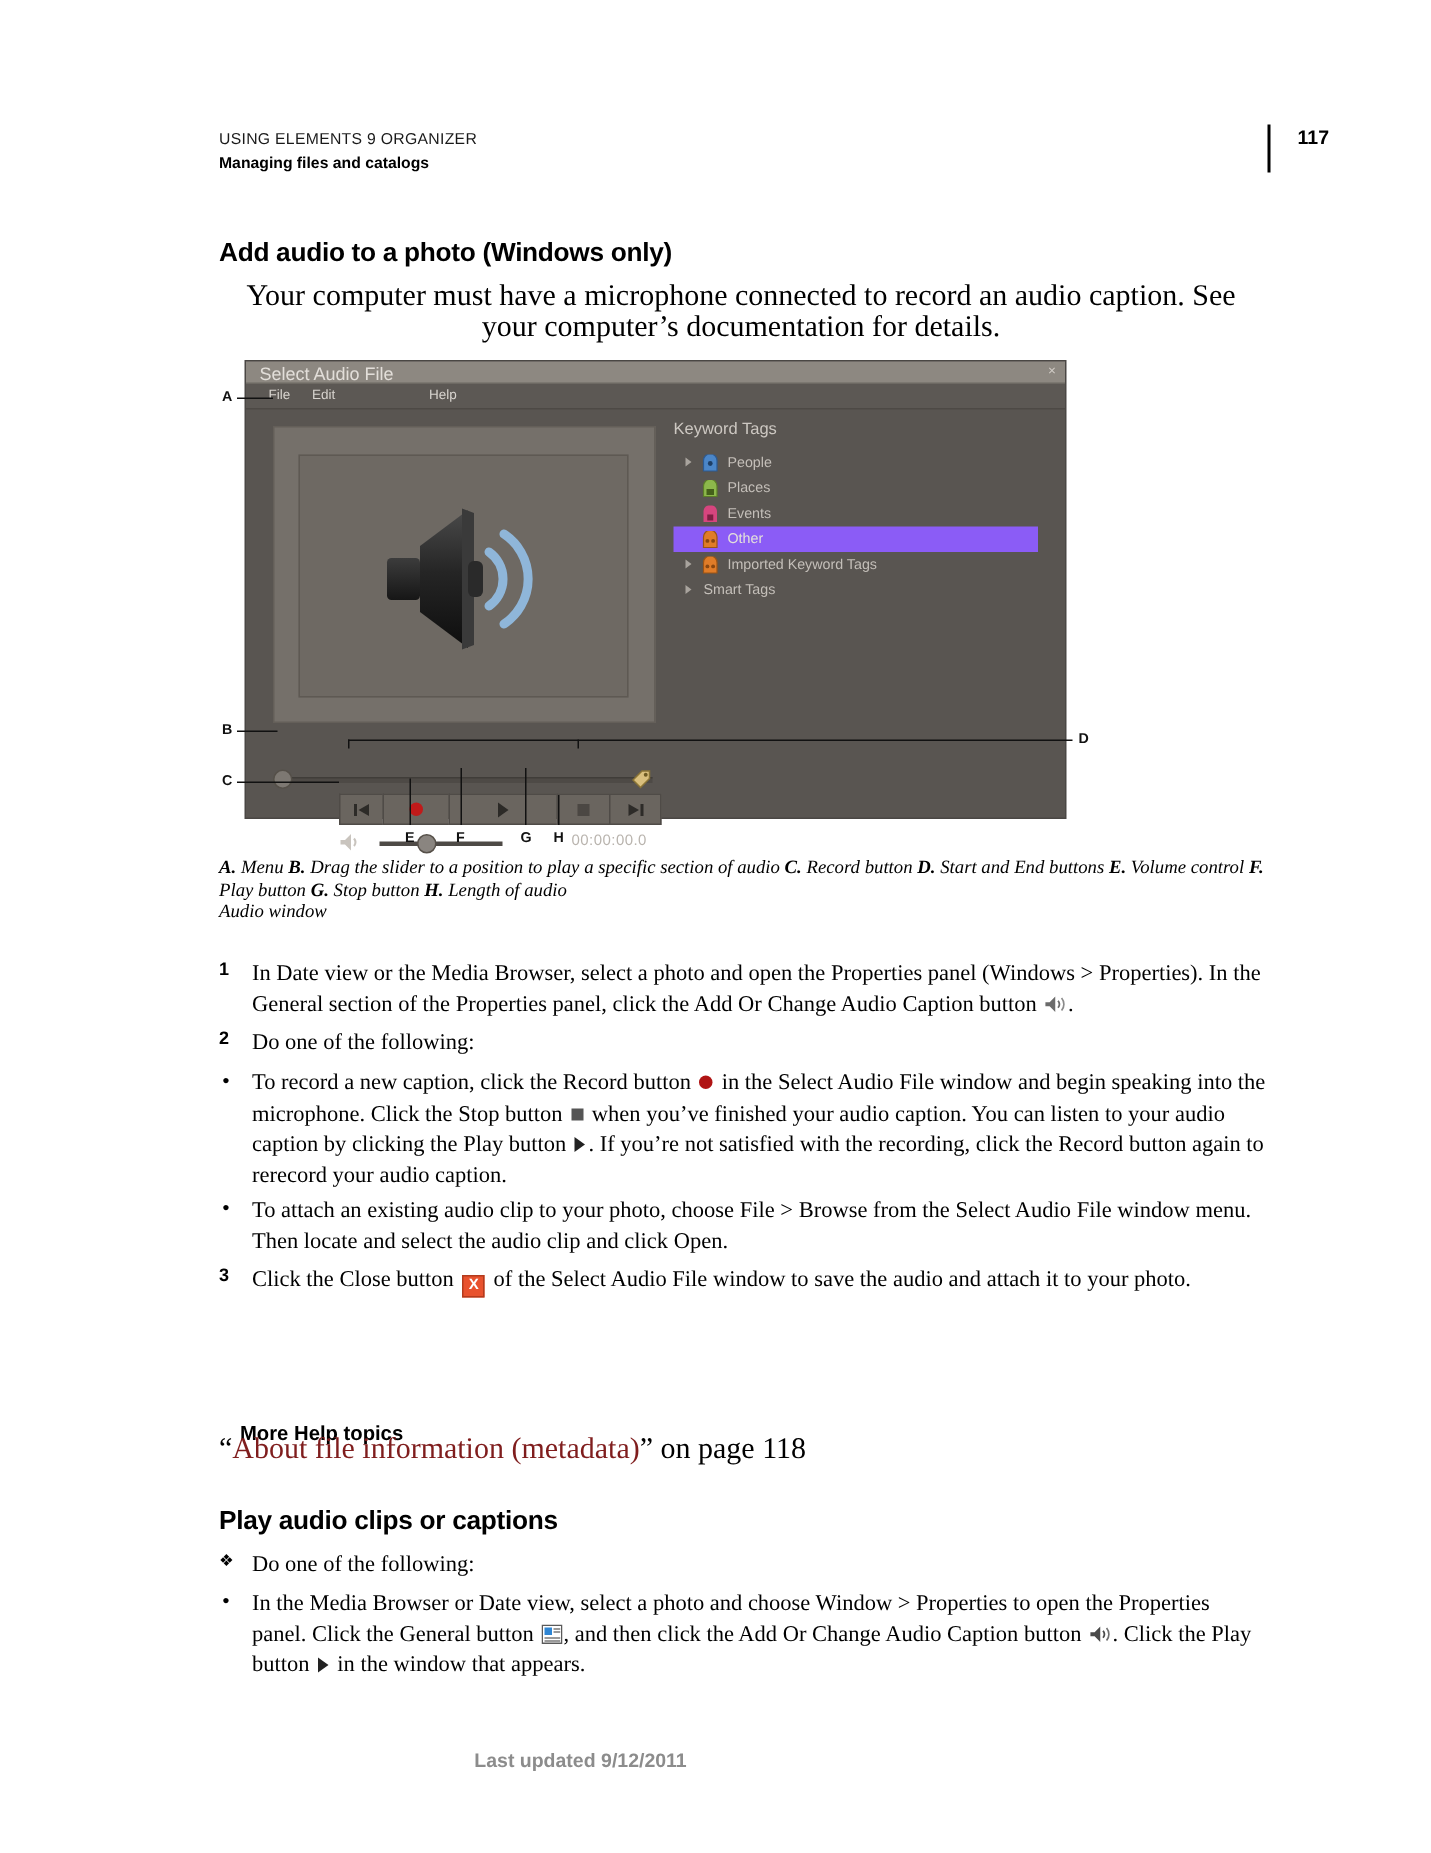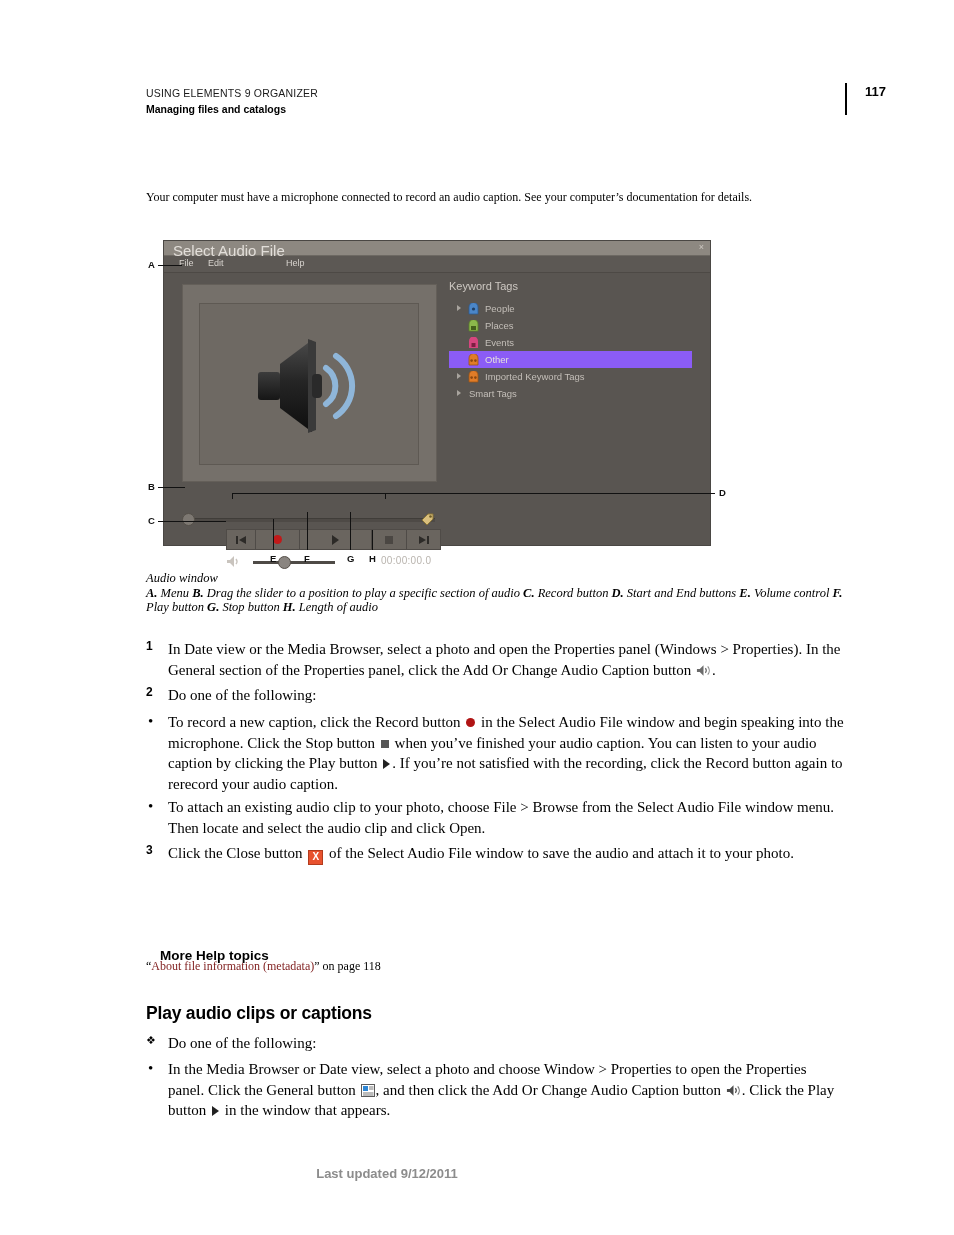--- a/index.html
+++ b/index.html
@@ -37,22 +37,22 @@
 
   
   h1.sect {
     position:absolute; left:146px; margin:0;
     font-family:"Liberation Sans", sans-serif;
     font-size:17.5px; font-weight:bold; letter-spacing:-0.2px;
     color:#000;
   }
   .para {
     position:absolute; left:146px;
-    font-size:12px; line-height:20.5px;
-    text-align:left;
+    font-size:20px; line-height:20.5px;
+    text-align:center;
   }
   .para.w { width:696px; }
 
   h2.more {
     position:absolute; left:146px; margin:14px;
     font-family:"Liberation Sans", sans-serif;
     font-size:13.5px; font-weight:bold; color:#000;
   }
   a.xref { color:#7f1d1d; text-decoration:none; }
 
@@ -116,21 +116,21 @@
     box-shadow:0 0 0 1px #4a4744;
   }
   .dlg-title {
     height:14px; background:#8d8881;
     position:relative;
     border-bottom:1px solid #6d6963;
   }
   .dlg-title .t {
     position:absolute; left:9px; top:1px;
     font-family:"Liberation Sans", sans-serif;
-    font-size:15px; color:#e2ded9;
+    font-size:12px; color:#e2ded9;
   }
   .dlg-title .x {
     position:absolute; right:6px; top:1px;
     font-family:"Liberation Sans", sans-serif;
     font-size:9px; color:#cfcac4;
   }
   .menubar {
     height:16px; background:#5c5854;
     border-bottom:1px solid #4d4945;
     position:relative;
@@ -251,20 +251,21 @@
 
 <div class="page">
 
   <div class="hdr">
     <div class="hdr-l1">USING ELEMENTS 9 ORGANIZER</div>
     <div class="hdr-l2">Managing files and catalogs</div>
   </div>
   <div class="pagerule"></div>
   <div class="pagenum">117</div>
 
+  <h1 class="sect" style="top:158px;">Add audio to a photo (Windows only)</h1>
 
   <div class="para w" style="top:187px;">Your computer must have a microphone connected to record an audio caption. See your computer’s documentation for details.</div>
 
   <div class="figwrap">
 
     <div class="dlg">
 
       <div class="dlg-title">
         <span class="t">Select Audio File</span>
         <span class="x">×</span>
@@ -422,31 +423,31 @@
     <div class="lead-v" style="left:307px; top:512px; height:38px;"></div>
 
     <div class="cal" style="left:347px; top:553px;">G</div>
     <div class="lead-v" style="left:350px; top:512px; height:38px;"></div>
 
     <div class="cal" style="left:369px; top:553px;">H</div>
     <div class="lead-v" style="left:372px; top:530px; height:20px;"></div>
   </div>
 
   <div class="figcap">
-    <div>Audio window</div>
     <div>
       <b>A.</b><span> Menu </span>
       <b>B.</b><span> Drag the slider to a position to play a specific section of audio </span>
       <b>C.</b><span> Record button </span>
       <b>D.</b><span> Start and End buttons </span>
       <b>E.</b><span> Volume control</span>
       <b>F.</b><span> Play button </span>
       <b>G.</b><span> Stop button </span>
       <b>H.</b><span> Length of audio</span>
     </div>
+    <div>Audio window</div>
   </div>
 
   <div class="step" style="top:639px;">
     <span class="num">1</span>
     <div class="txt"><span>In Date view or the Media Browser, select a photo and open the Properties panel (Windows &gt; Properties). In the General section of the Properties panel, click the Add Or Change Audio Caption button </span><svg class="ico ico-spk" viewBox="0 0 16 13">
           <path d="M1 5 L4 5 L8 1 L8 12 L4 8 L1 8 Z" fill="#6b6b6b"></path>
           <path d="M10 4 A4 4 0 0 1 10 9" stroke="#6b6b6b" stroke-width="1.3" fill="none"></path>
           <path d="M12.5 2 A7 7 0 0 1 12.5 11" stroke="#8b8b8b" stroke-width="1.2" fill="none"></path>
         </svg><span>.</span></div>
   </div>

